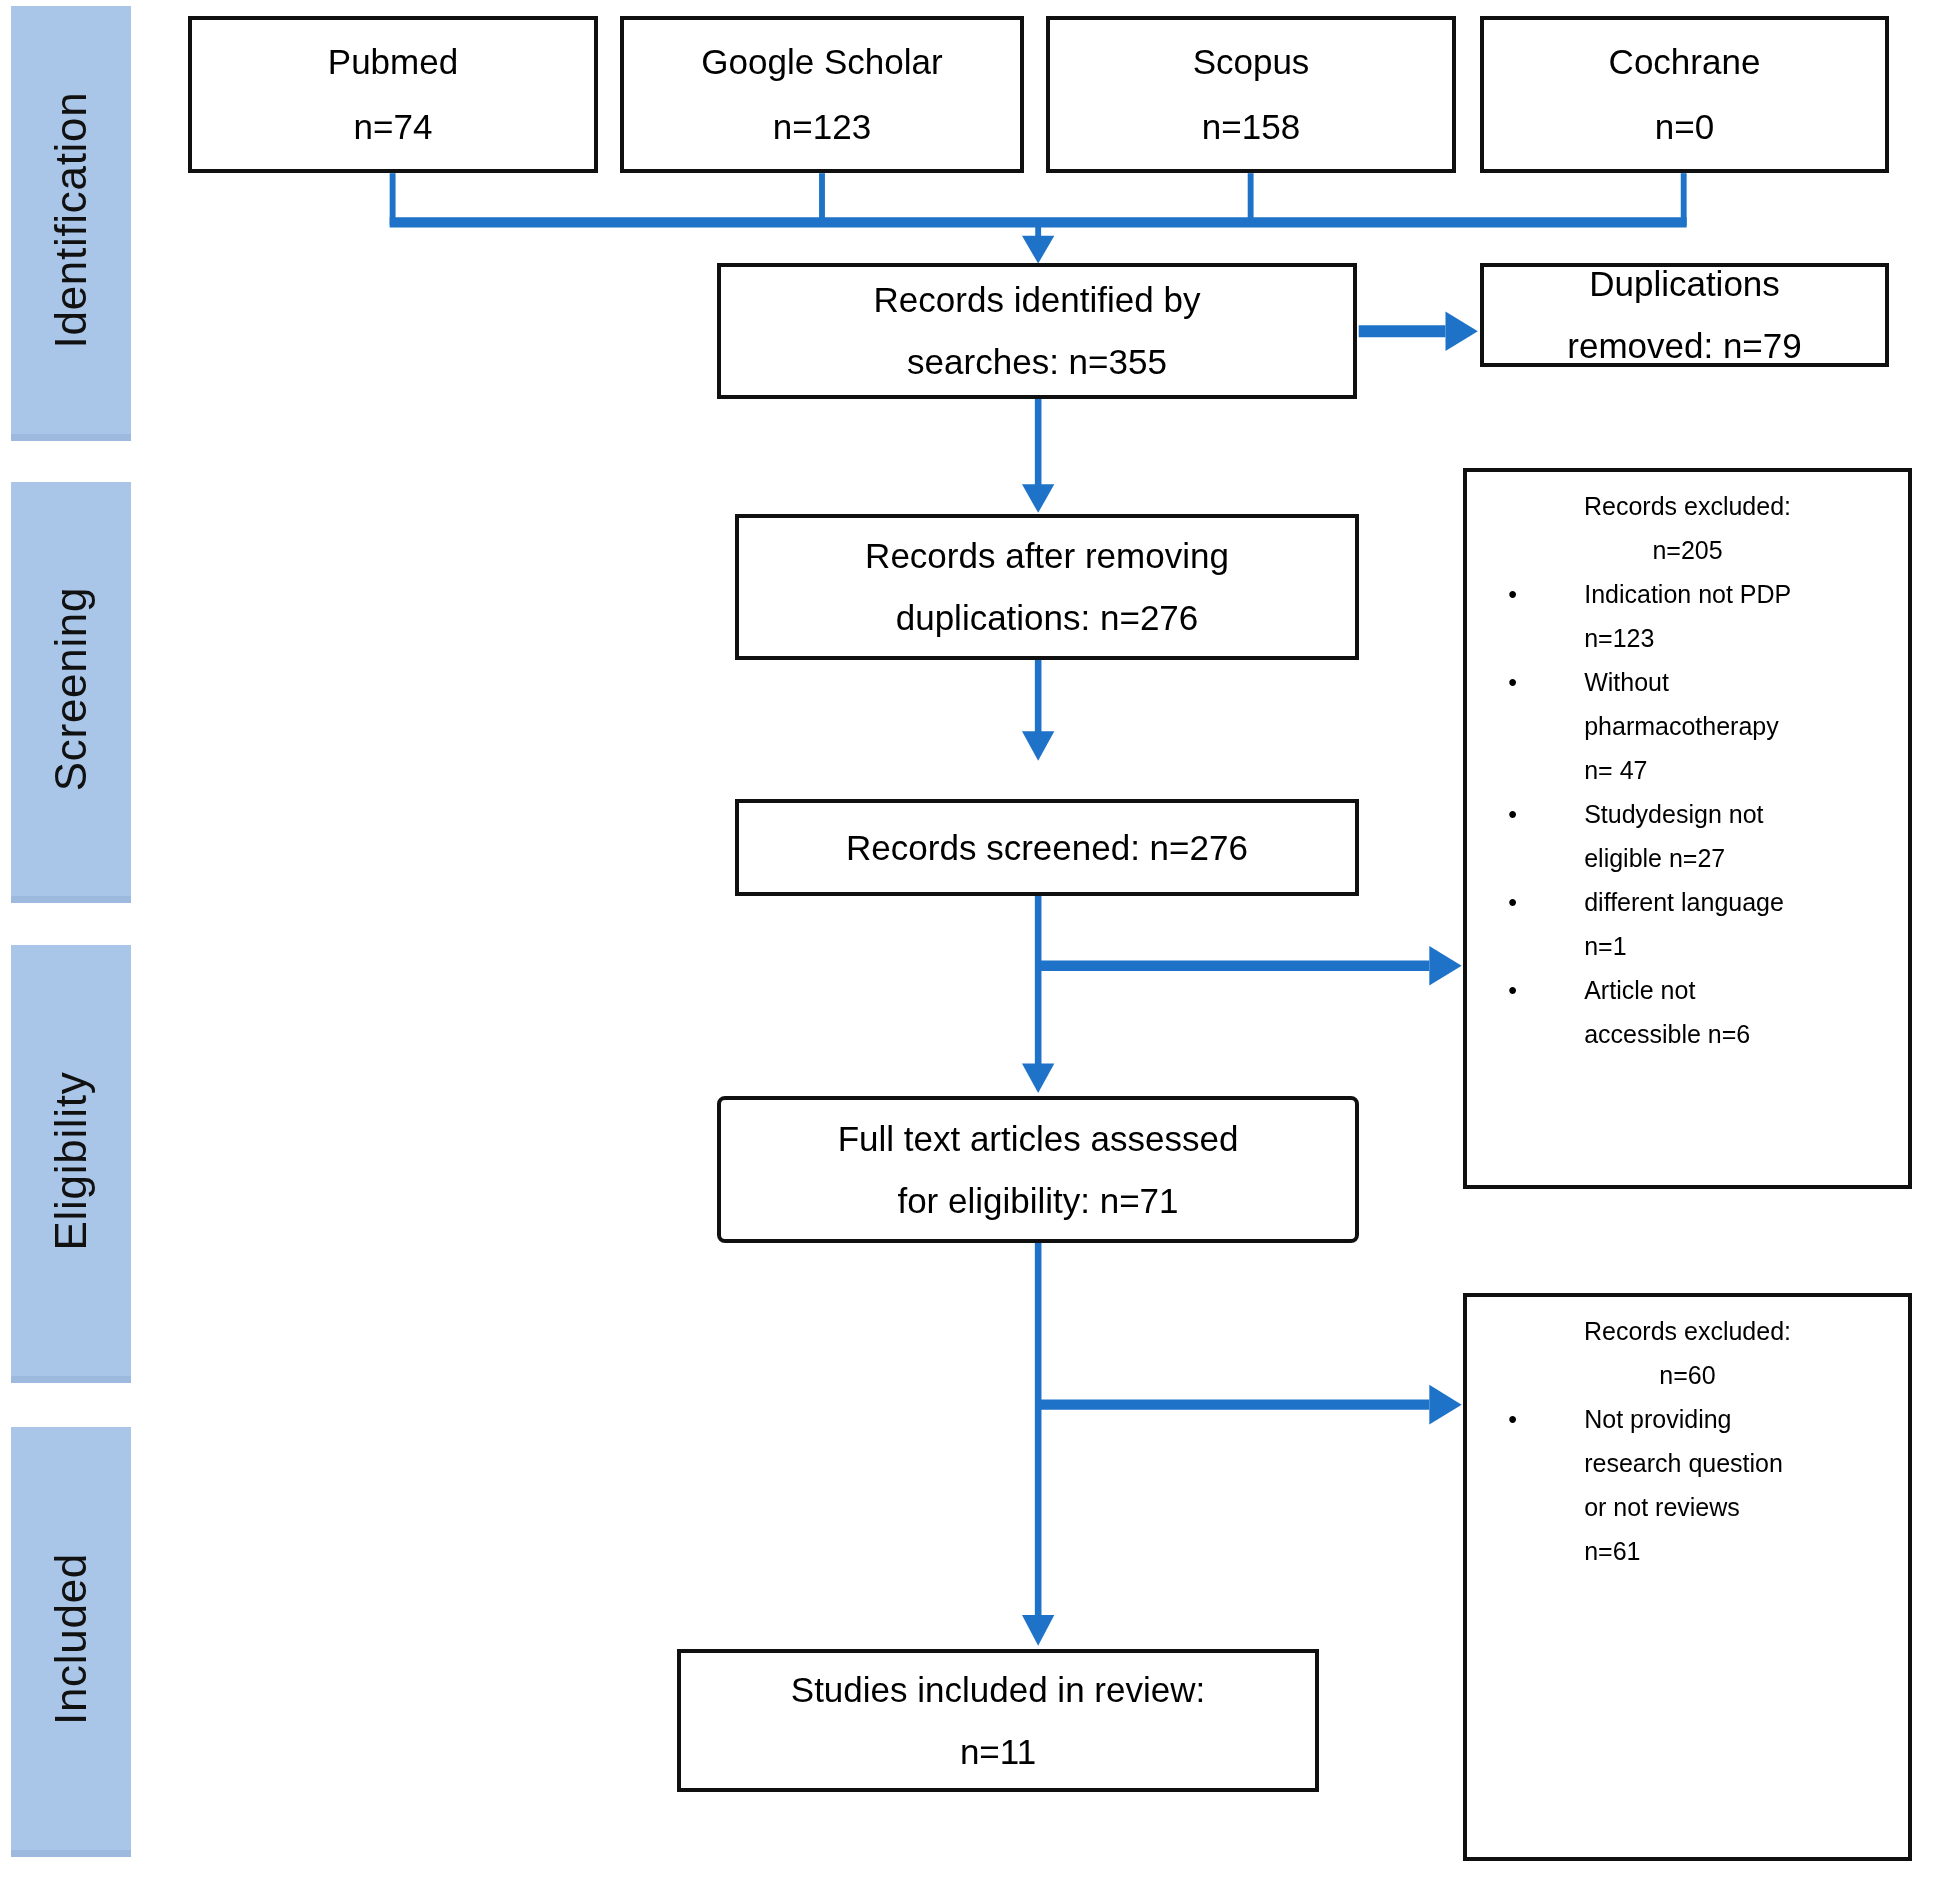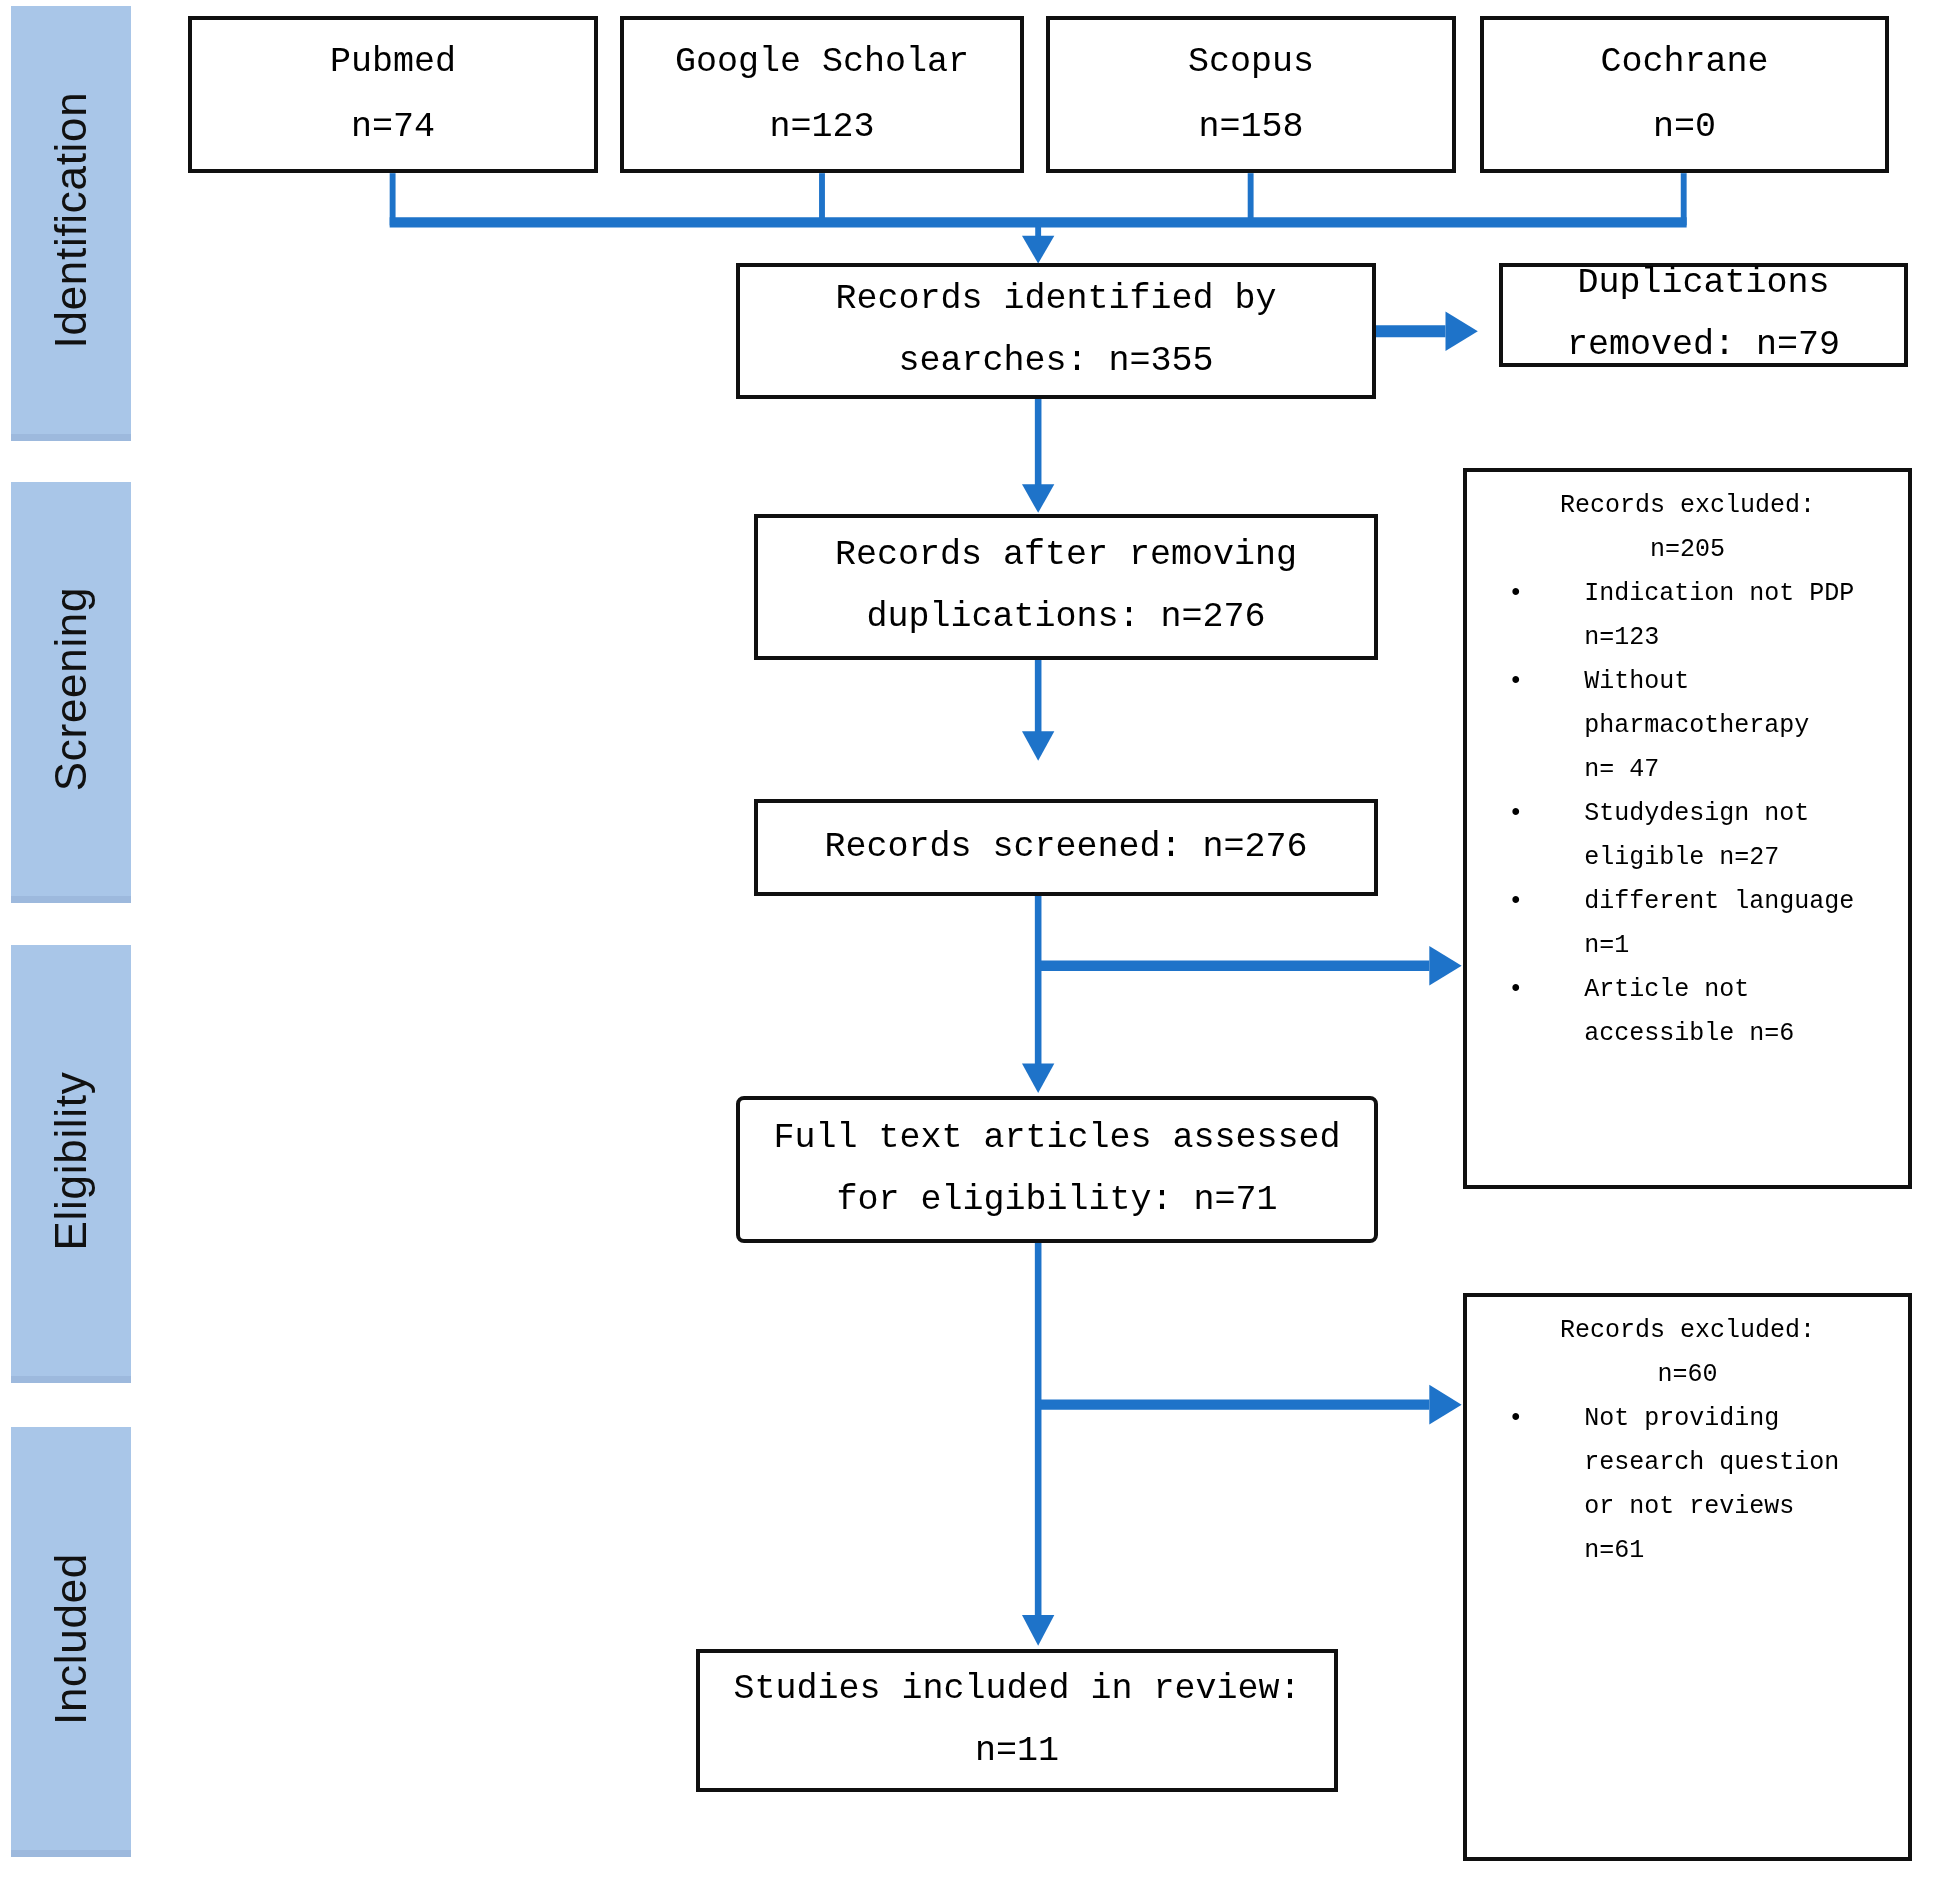--- a/index.html
+++ b/index.html
@@ -29,25 +29,24 @@
   }
   
   .box{
     position:absolute;
     background:#fff;
     border:4.4px solid var(--box-border,#101010);
     box-sizing:border-box;
     display:flex;flex-direction:column;
     align-items:flex-start;justify-content:center;
     text-align:center;
-    font-family:Liberation Mono, monospace;
   }
   .box .bline{display:block;width:100%;}
   .source{font-size:35px;line-height:1.85;}
-  .mid{font-size:35px;line-height:1.76;margin-left:19px;}
+  .mid{font-size:35px;line-height:1.76;}
   .excluded{
     justify-content:flex-start;
     padding:11.8px 13.2px 7.4px 13.2px;
     font-size:25px;line-height:1.76;
   }
   .ex-title,.ex-count{text-align:center;width:100%;}
   .excluded ul{
     list-style:none;margin:0;padding:0;
     width:100%;text-align:left;
   }

